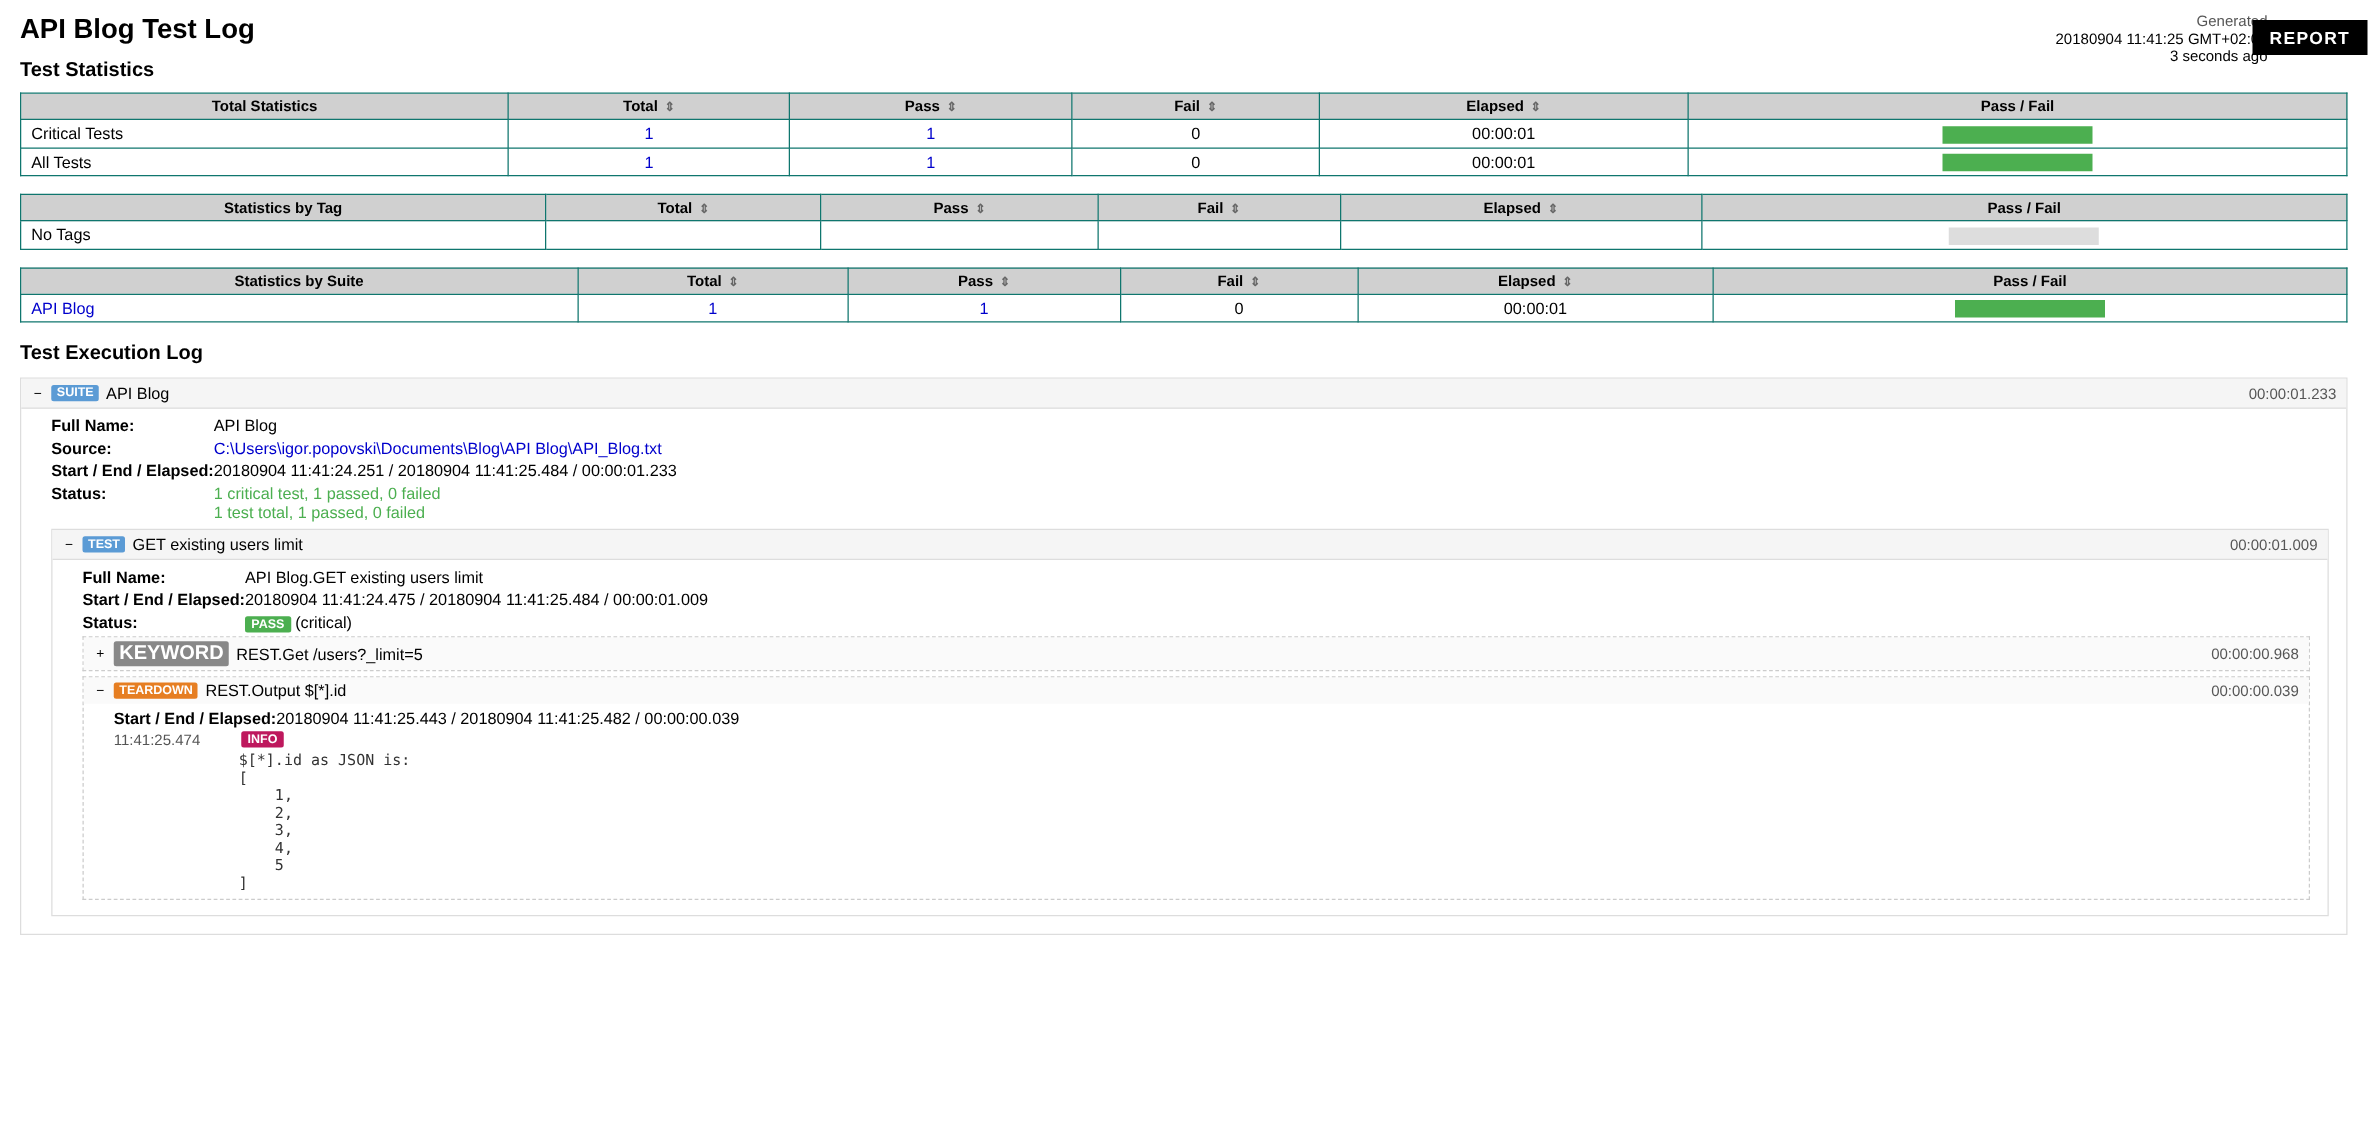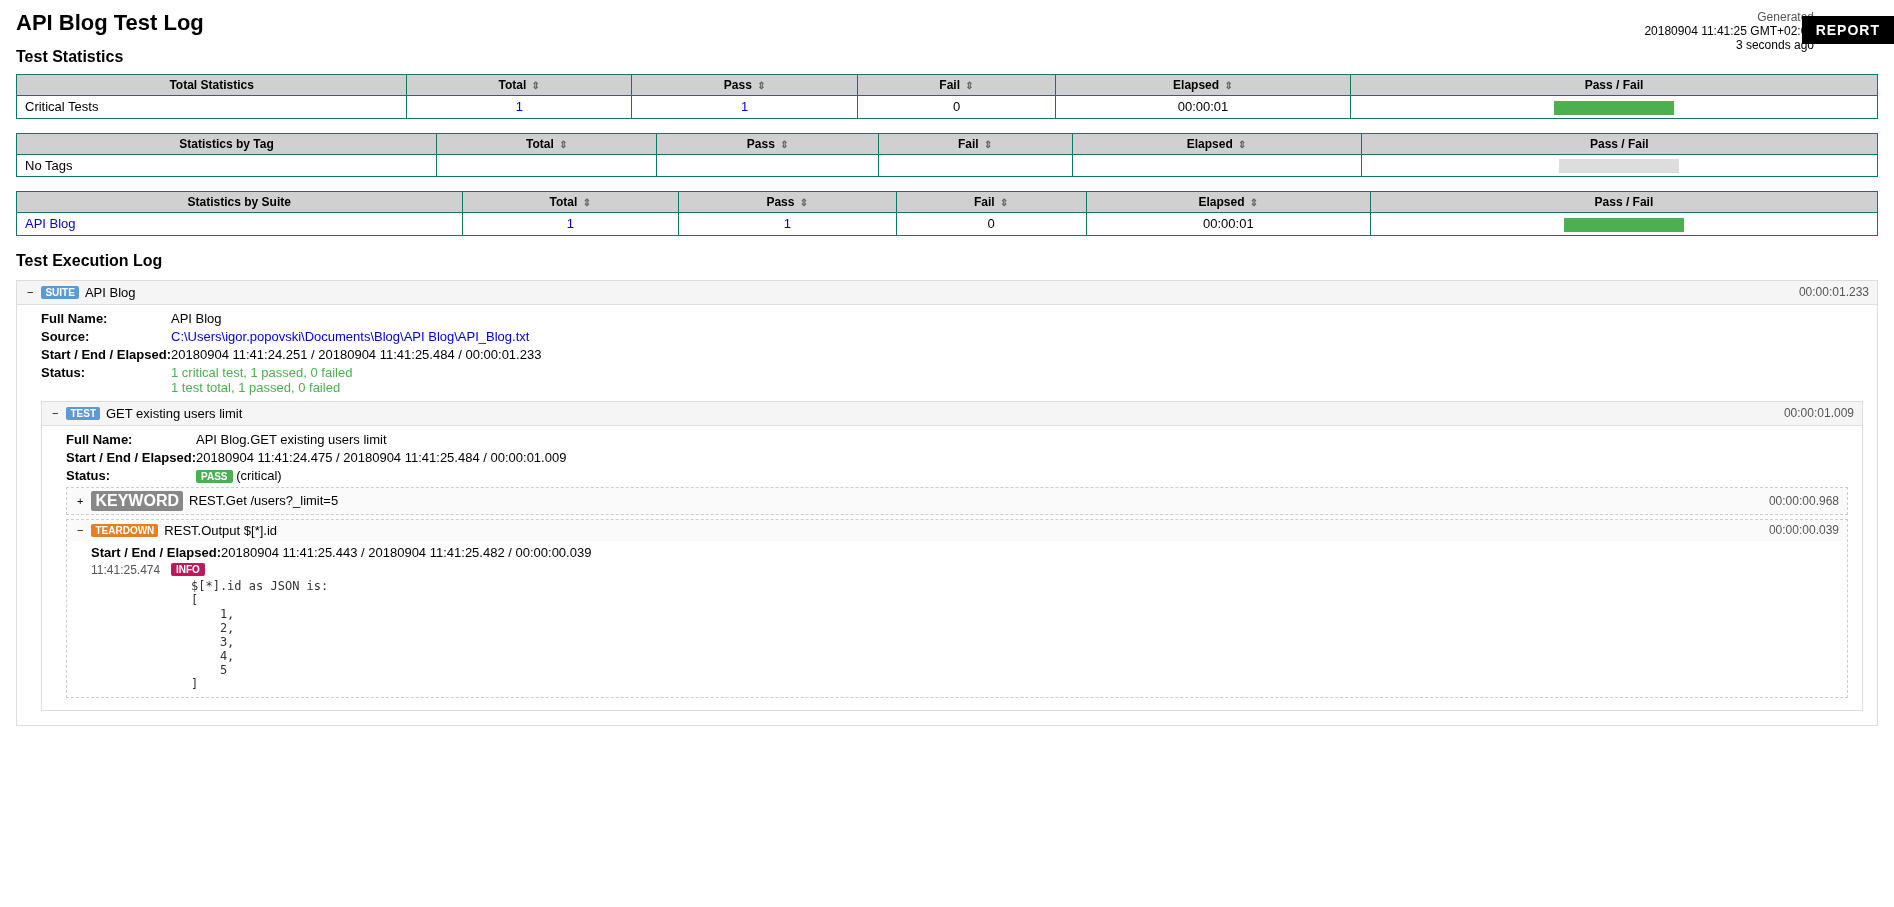--- a/index.html
+++ b/index.html
@@ -239,23 +239,23 @@
       align-items: center;
       gap: 6px;
     }
 
     .keyword-body {
       padding: 4px 14px 6px 24px;
     }
 
     .log-line {
       display: flex;
-      align-items: center;
+      align-items: flex-start;
       margin-bottom: 2px;
-      gap: 0;
+      gap: 22px;
     }
 
     .log-time {
       font-size: 12px;
       color: #555;
       min-width: 80px;
     }
 
     .log-output {
       font-family: monospace;
@@ -292,20 +292,32 @@
         <th>Total <span class="sort-arrow">⇕</span></th>
         <th>Pass <span class="sort-arrow">⇕</span></th>
         <th>Fail <span class="sort-arrow">⇕</span></th>
         <th>Elapsed <span class="sort-arrow">⇕</span></th>
         <th>Pass / Fail</th>
       </tr>
     </thead>
     <tbody id="total-stats-body">
     <tr>
       <td>Critical Tests</td>
+      <td style="color:#0000cc">1</td>
+      <td style="color:#0000cc">1</td>
+      <td>0</td>
+      <td>00:00:01</td>
+      <td>
+        <div class="pass-fail-bar-container">
+          <div class="pass-bar" style="width:100%"></div><div class="fail-bar" style="width:0%"></div>
+        </div>
+      </td>
+    </tr>
+        <tr>
+      <td>All Tests</td>
       <td style="color:#0000cc">1</td>
       <td style="color:#0000cc">1</td>
       <td>0</td>
       <td>00:00:01</td>
       <td>
         <div class="pass-fail-bar-container">
           <div class="pass-bar" style="width:100%"></div><div class="fail-bar" style="width:0%"></div>
         </div>
       </td>
     </tr>

